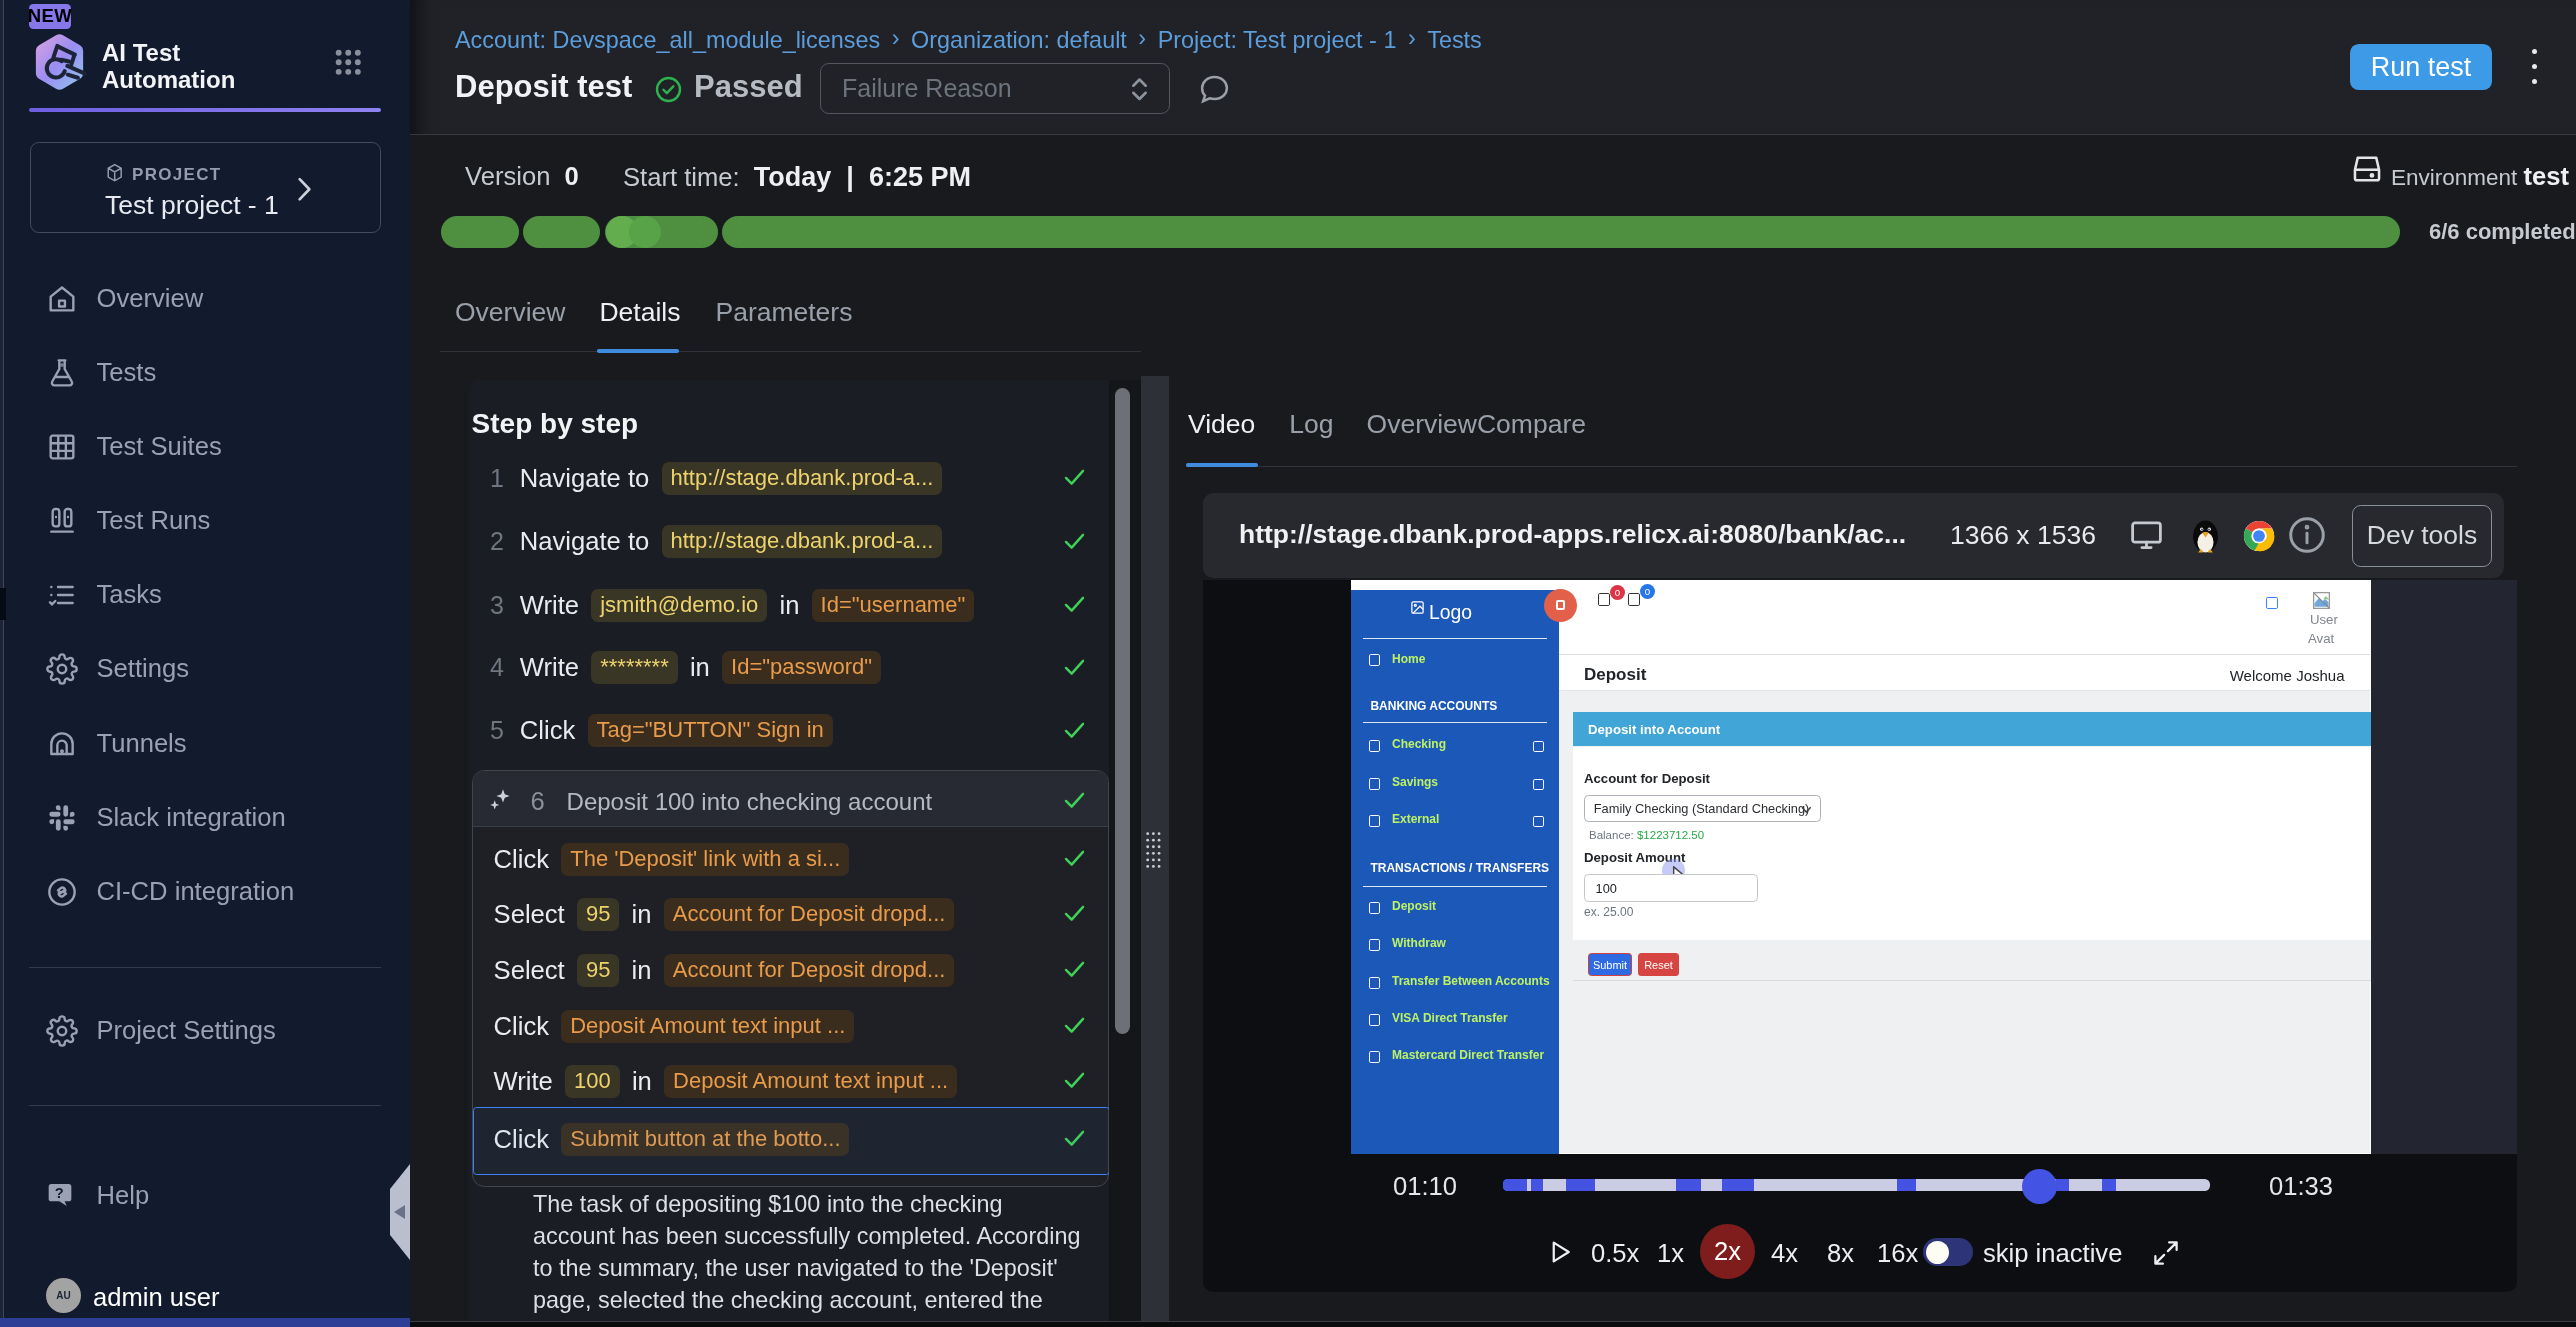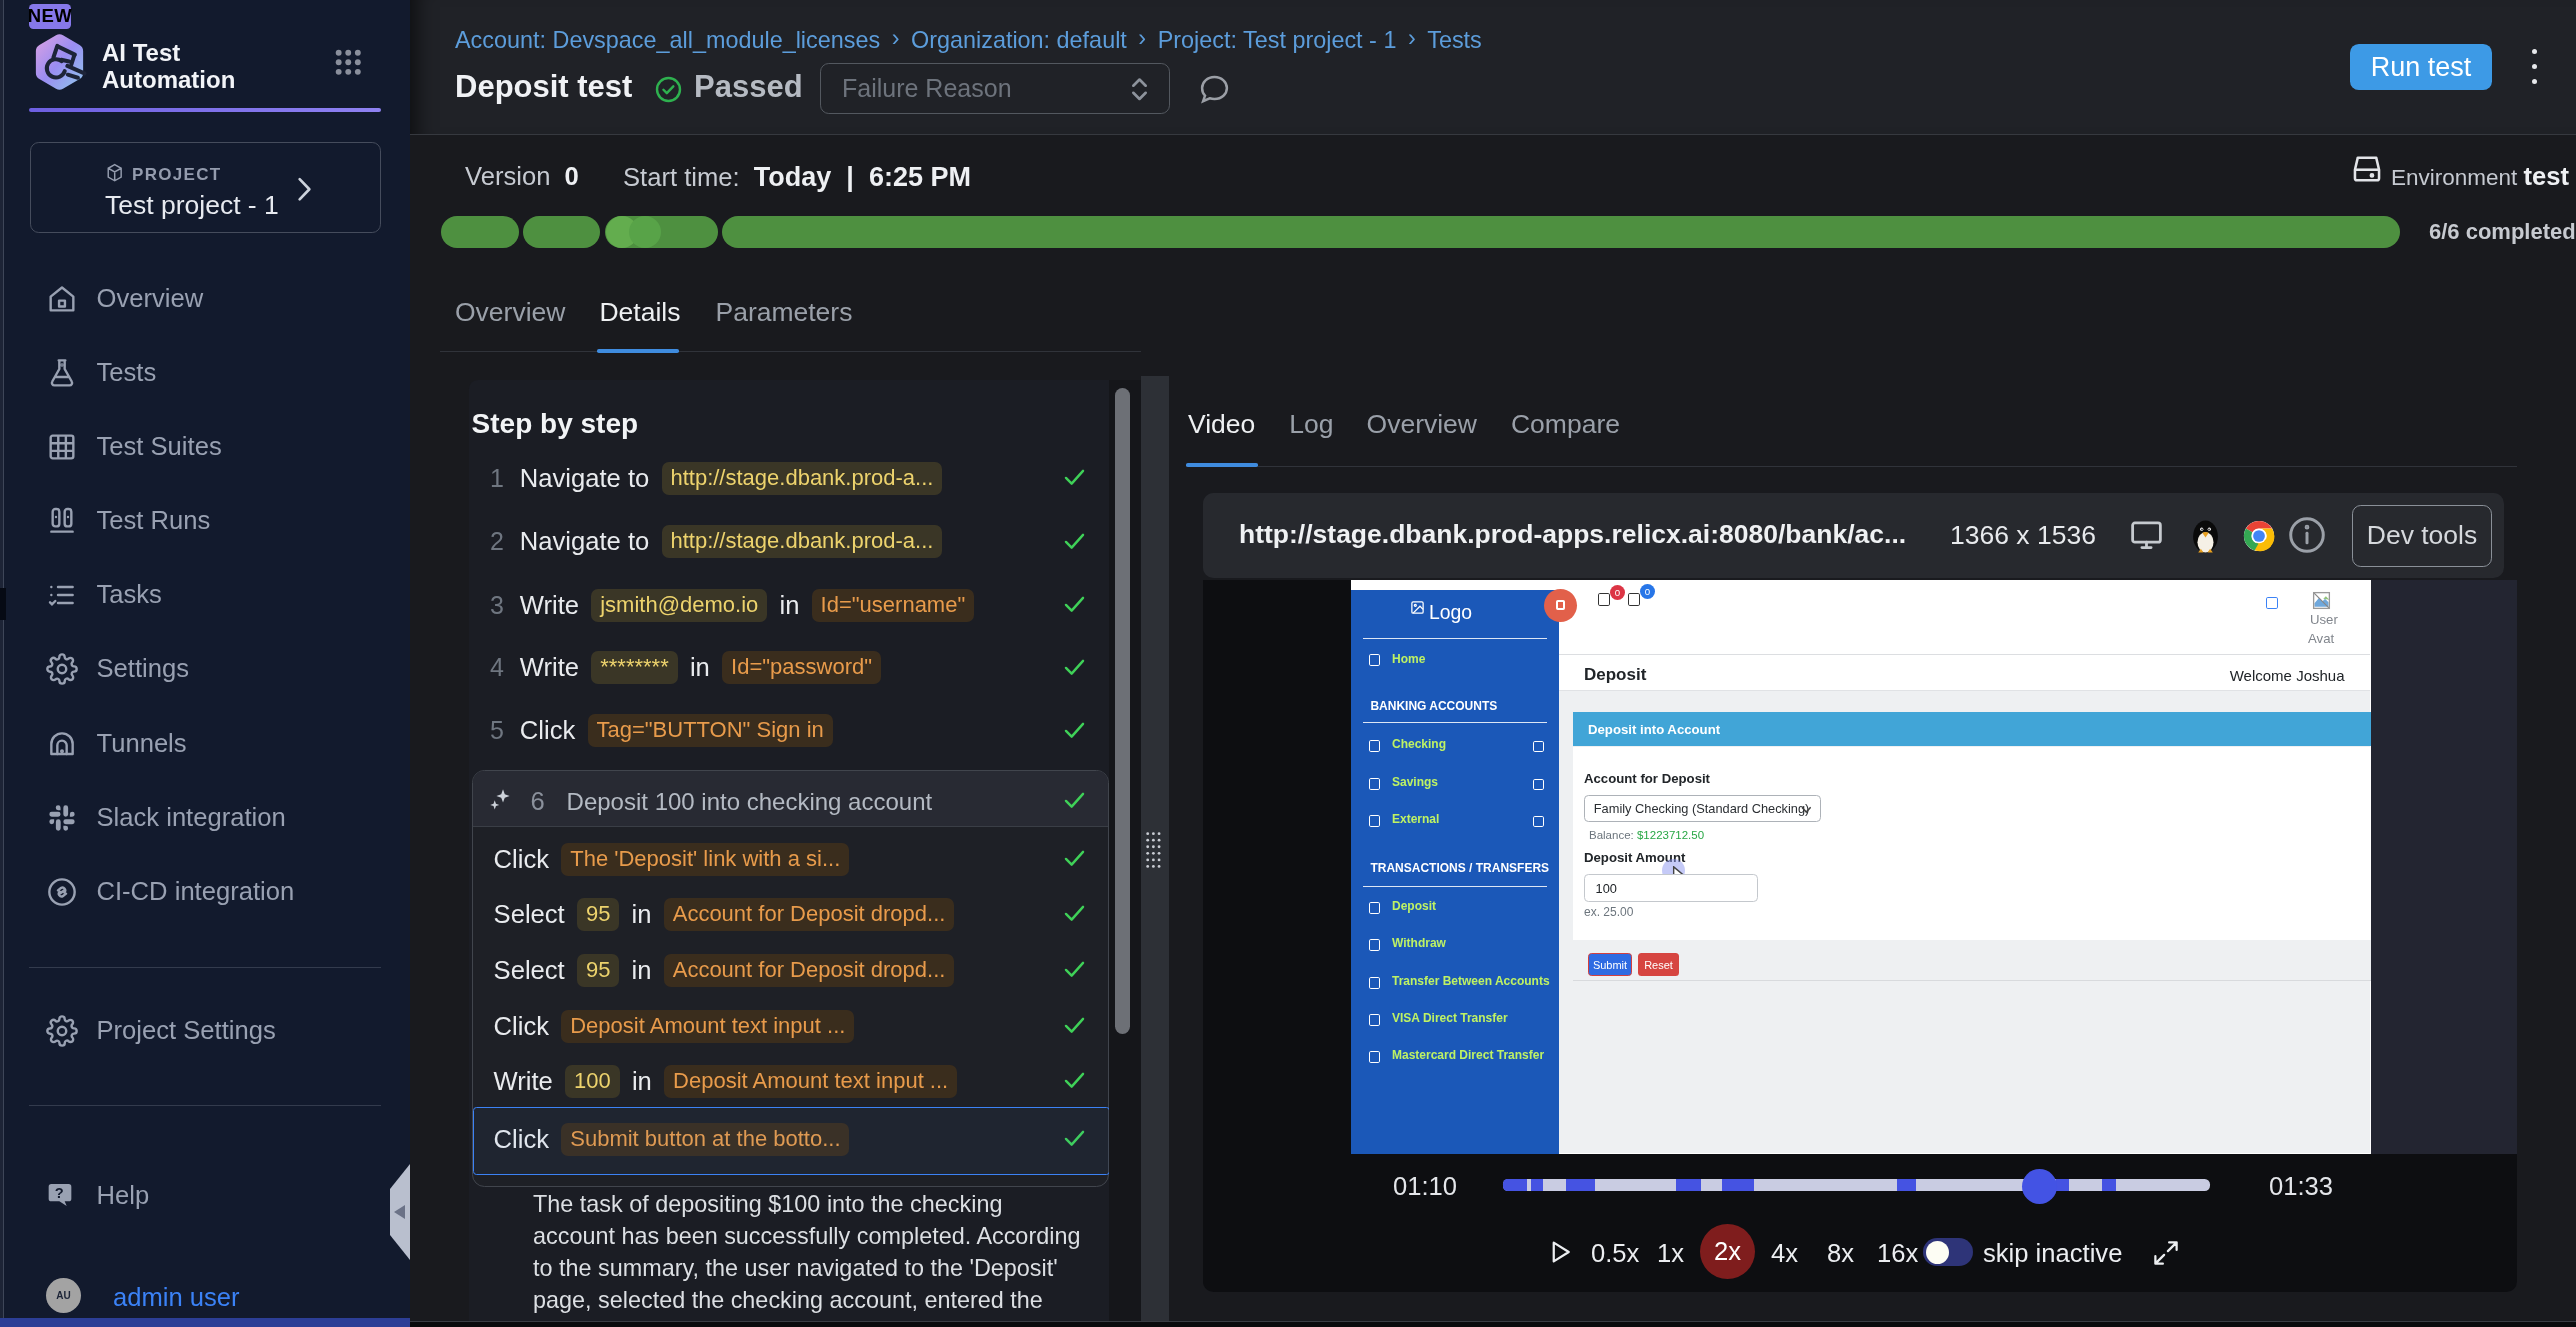--- a/index.html
+++ b/index.html
@@ -15,21 +15,21 @@
   .newbadge { position:absolute; left:29px; top:3.5px; width:42px; height:25.6px; background:#8678ea; color:#000000; font-size:18.5px; font-weight:700; border-radius:4.4px; display:flex; align-items:center; justify-content:center; letter-spacing:0.4px;}
   .brand { position:absolute; left:102px; top:39px; font-size:24px; line-height:27px; font-weight:700; color:#f2f4f8; }
   .purpleline { position:absolute; left:29px; top:108px; width:352px; height:4.4px; background:linear-gradient(90deg,#6d5fe0,#8f82f2); border-radius:2.6px; }
   .projcard { position:absolute; left:30px; top:142px; width:351px; height:91px; border:1.8px solid #454c5c; border-radius:8.8px; }
   .projlabel { position:absolute; left:101px; top:22px; color:#949cae; font-size:17px; font-weight:700; letter-spacing:1.3px; }
   .projname { position:absolute; left:74px; top:47px; color:#e7eaf0; font-size:26.5px; }
   .projchev { position:absolute; left:266px; top:33px; }
   .nav { position:absolute; left:46px; display:flex; align-items:center; gap:18.5px; color:#99a1b2; font-size:25.6px; height:35px; }
   .sdiv { position:absolute; left:29px; width:352px; height:0; border-top:1.8px solid #333b4d; }
   .avatar { position:absolute; left:46px; top:1278px; width:35px; height:35px; border-radius:50%; background:#a3a3a3; color:#1c2437; font-weight:700; font-size:10px; display:flex; align-items:center; justify-content:center; }
-  .adminname { position:absolute; left:93px; top:1283px; color:#3b82f6; font-size:25.6px;margin-left:20px; }
+  .adminname { position:absolute; left:93px; top:1283px; color:#ffffff; font-size:25.6px; }
   .collapse { position:absolute; left:390px; top:1164px; width:20px; height:96px; background:#b9bfce; clip-path:polygon(100% 0,100% 100%,0 74%,0 26%); }
   .collapse i { position:absolute; left:3.5px; top:41px; width:0; height:0; border-top:7px solid transparent; border-bottom:7px solid transparent; border-right:11.5px solid #6b7287; }
   
   #sbbottom { position:absolute; left:0; top:1318px; width:410px; height:9.7px; background:#2c3e96; }
 
   
   #hdr { position:absolute; left:410px; top:0; width:2166px; height:135px; background:#202227; border-bottom:1.8px solid #36393f; box-shadow: inset 23px 0 19.4px -16px rgba(0,0,0,.55); }
   .crumb { position:absolute; top:27px; left:45px; font-size:23.4px; color:#5c9ddb; }
   .crumbsep { display:inline-block; margin:0 11.5px; transform:translateY(-1.8px); }
   .ttl { position:absolute; left:45px; top:69px; font-size:31px; font-weight:700; color:#f0f2f5; }
@@ -233,21 +233,21 @@
       <circle cx="3" cy="33" r="1.6"></circle>
         <circle cx="9.5" cy="33" r="1.6"></circle>
         <circle cx="16" cy="33" r="1.6"></circle>
       <circle cx="3" cy="40.5" r="1.6"></circle>
         <circle cx="9.5" cy="40.5" r="1.6"></circle>
         <circle cx="16" cy="40.5" r="1.6"></circle>
     </svg>
   </div>
 
   <div class="tabline" style="left:1186px;top:466px;width:1331px"></div>
-  <div class="tabrow" style="left:1188px;top:409px"><span class="act">Video</span><span style="margin-left:34px">Log</span><span style="margin-left:33px">Overview</span><span style="margin-left:34px">Compare</span></div>
+  <div class="tabrow" style="left:1188px;top:409px"><span class="act">Video</span><span style="margin-left:34px">Log</span><span style="margin-left:33px">Overview</span><span style="">Compare</span></div>
   <div class="tabul" style="left:1186px;top:463px;width:72px"></div>
   <div class="urlbar">
     <div class="urltext">http://stage.dbank.prod-apps.relicx.ai:8080/bank/ac...</div>
     <div class="urlsize">1366 x 1536</div>
     <svg class="abs" style="left:924px;top:23px" width="39" height="37" viewBox="0 0 24 24" fill="none" stroke="#c6cacf" stroke-width="1.8" stroke-linecap="round">
         <rect x="3" y="4.5" width="18" height="12.5" rx="1.5"></rect>
         <path d="M9 20.5 h6 M12 17 v3.5"></path>
       </svg>
     <svg class="abs" style="left:985px;top:24px" width="35" height="39" viewBox="0 0 24 26">
       <ellipse cx="12" cy="13" rx="8.5" ry="11" fill="#0a0a0a"></ellipse>

